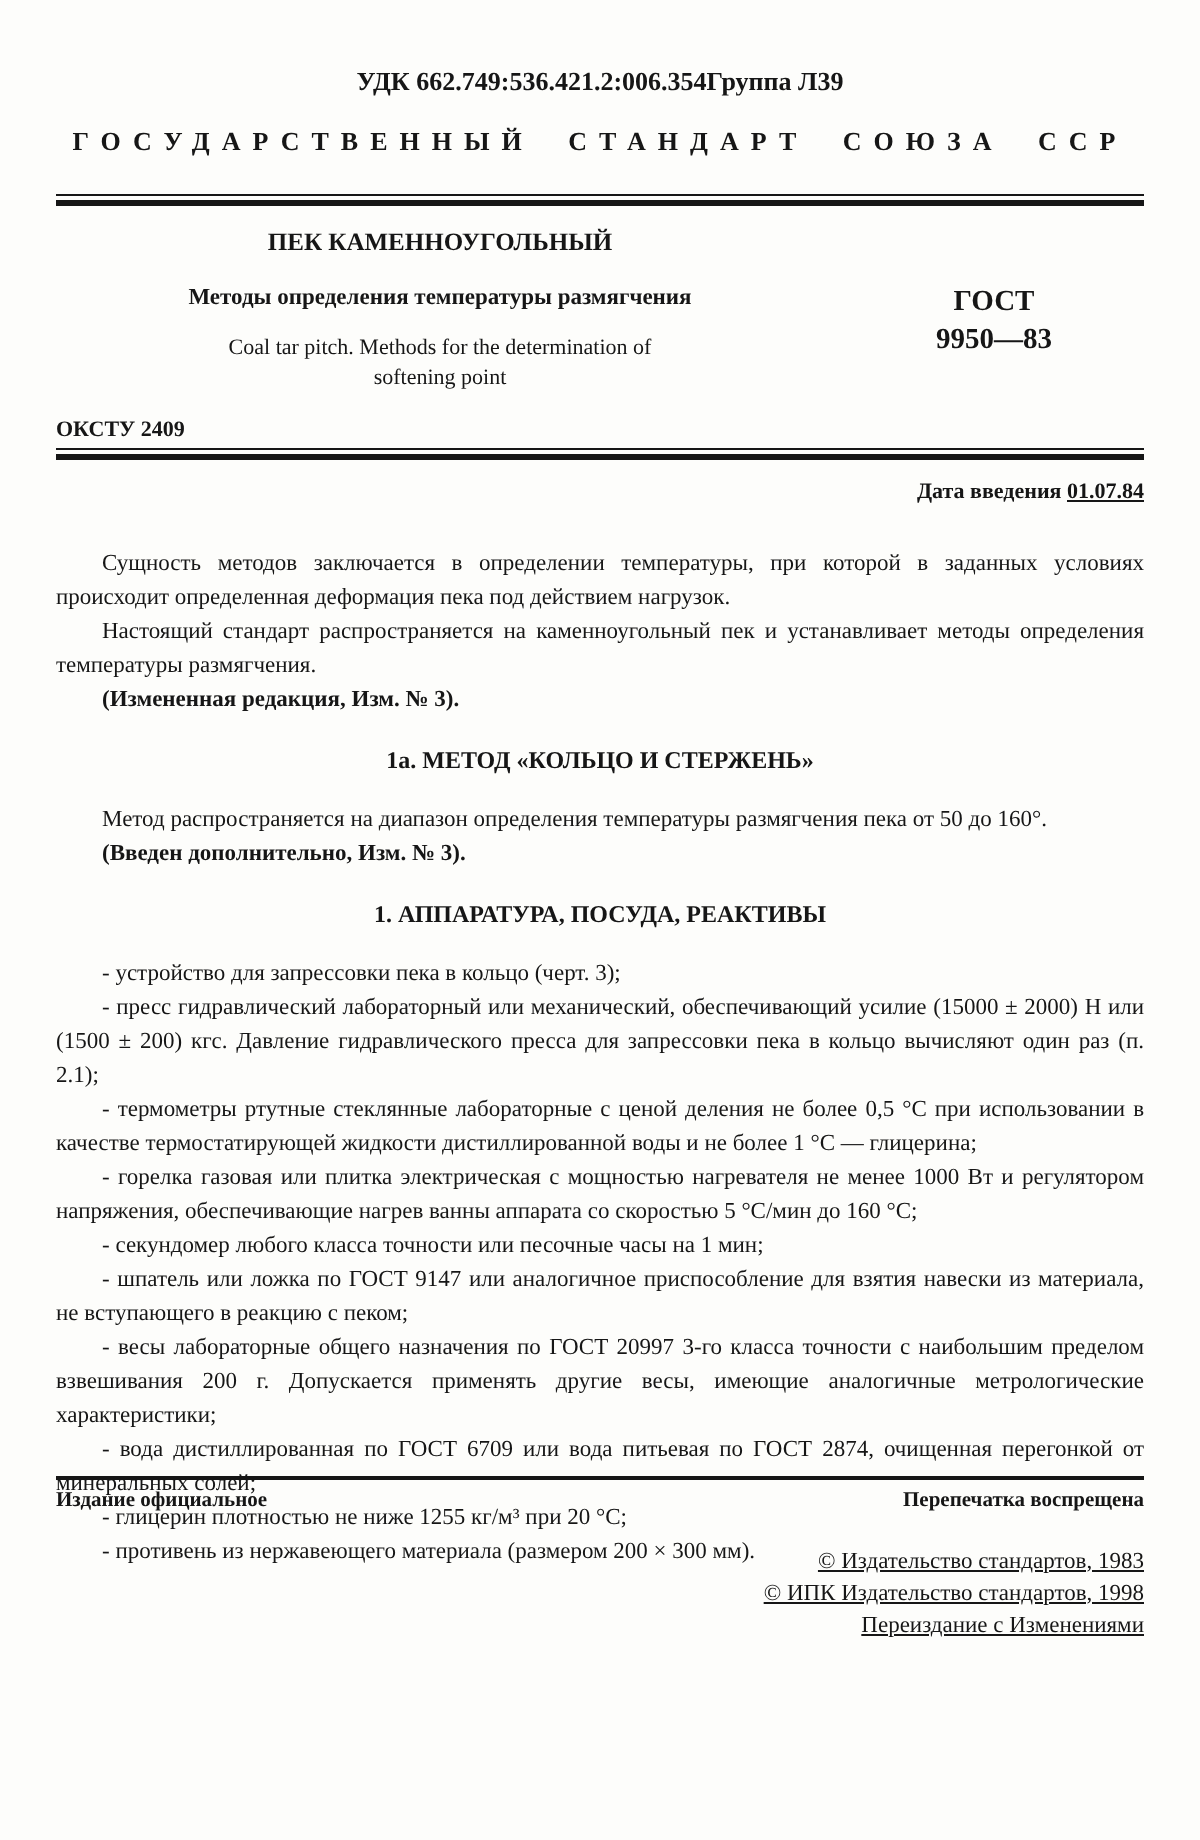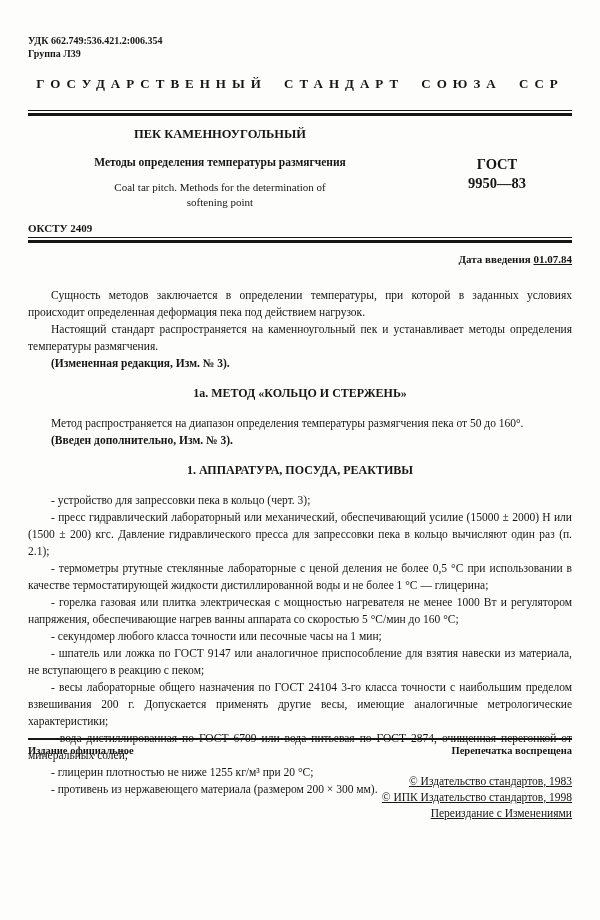--- a/index.html
+++ b/index.html
@@ -17,23 +17,22 @@
     padding: 34px 28px 0 28px;
     font-size: 11.5px;
     line-height: 17px;
   }
 
   
   .meta-row {
     display: flex;
     justify-content: center;
     font-weight: bold;
-    font-size: 10px;
+    font-size: 13px;
     line-height: 13px;
-    flex-direction: column;
   }
 
   
   .org-header {
     margin-top: 16px;
     text-align: center;
     font-weight: bold;
     font-size: 13px;
     line-height: 16px;
     letter-spacing: 6px;
@@ -157,21 +156,21 @@
     <p class="para">Метод распространяется на диапазон определения температуры размягчения пека от 50 до 160°.</p>
     <p class="para bold">(Введен дополнительно, Изм. № 3).</p>
 
     <div class="section-heading">1. АППАРАТУРА, ПОСУДА, РЕАКТИВЫ</div>
     <p class="para">- устройство для запрессовки пека в кольцо (черт. 3);</p>
     <p class="para">- пресс гидравлический лабораторный или механический, обеспечивающий усилие (15000 ± 2000) Н или (1500 ± 200) кгс. Давление гидравлического пресса для запрессовки пека в кольцо вычисляют один раз (п. 2.1);</p>
     <p class="para">- термометры ртутные стеклянные лабораторные с ценой деления не более 0,5 °С при использовании в качестве термостатирующей жидкости дистиллированной воды и не более 1 °С — глицерина;</p>
     <p class="para">- горелка газовая или плитка электрическая с мощностью нагревателя не менее 1000 Вт и регулятором напряжения, обеспечивающие нагрев ванны аппарата со скоростью 5 °С/мин до 160 °С;</p>
     <p class="para">- секундомер любого класса точности или песочные часы на 1 мин;</p>
     <p class="para">- шпатель или ложка по ГОСТ 9147 или аналогичное приспособление для взятия навески из материала, не вступающего в реакцию с пеком;</p>
-    <p class="para">- весы лабораторные общего назначения по ГОСТ 24104 3-го класса точности с наибольшим пределом взвешивания 200 г. Допускается применять другие весы, имеющие аналогичные метрологические характеристики;</p>
+    <p class="para">- весы лабораторные общего назначения по ГОСТ 20997 3-го класса точности с наибольшим пределом взвешивания 200 г. Допускается применять другие весы, имеющие аналогичные метрологические характеристики;</p>
     <p class="para">- вода дистиллированная по ГОСТ 6709 или вода питьевая по ГОСТ 2874, очищенная перегонкой от минеральных солей;</p>
     <p class="para">- глицерин плотностью не ниже 1255 кг/м³ при 20 °С;</p>
     <p class="para">- противень из нержавеющего материала (размером 200 × 300 мм).</p>
   </div>
 
   <div class="footer">
     <div class="rule-thin"></div>
     <div class="footer-row">
       <span>Издание официальное</span>
       <span>Перепечатка воспрещена</span>

